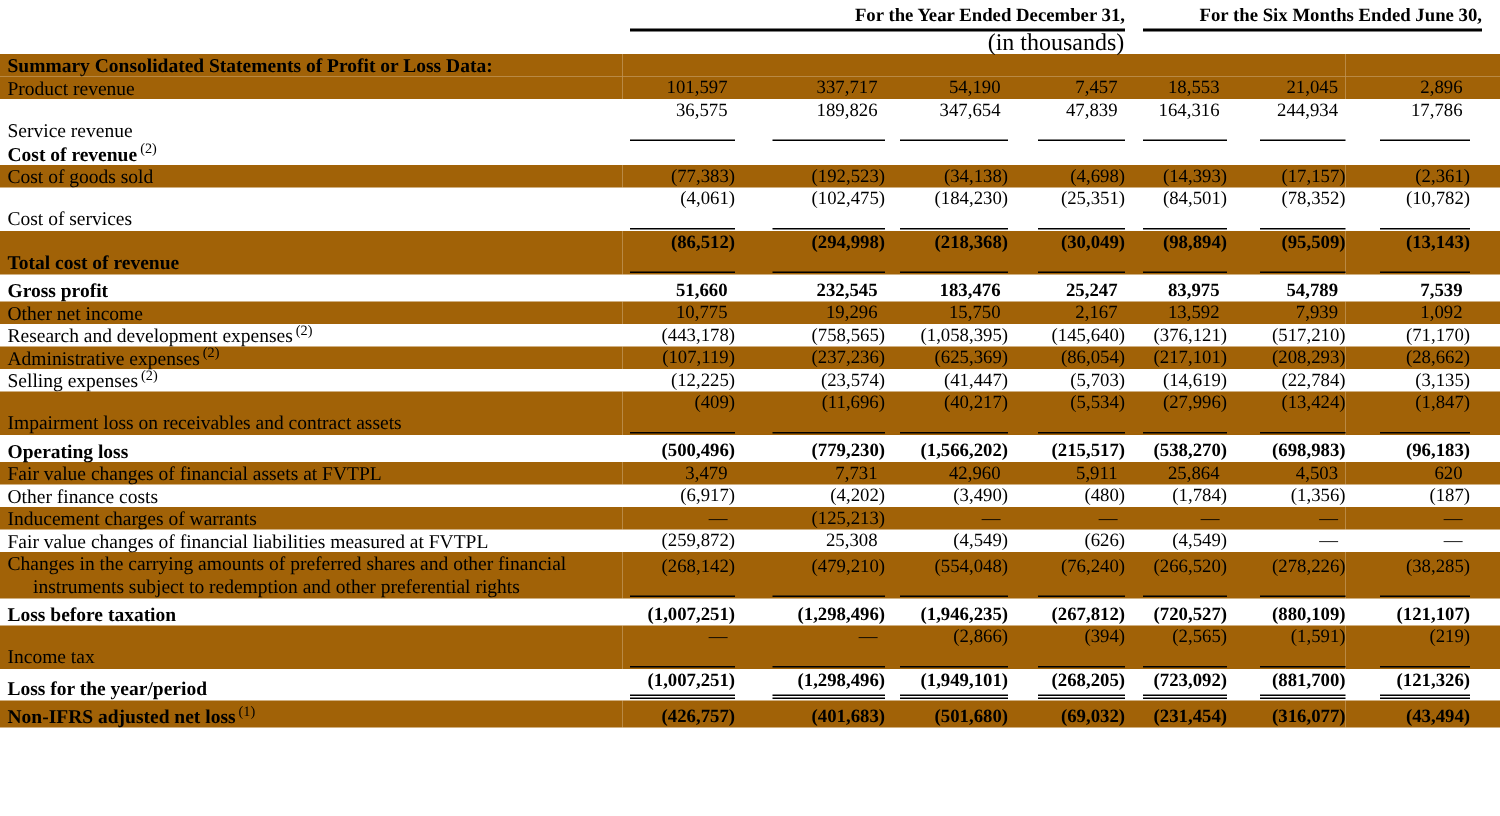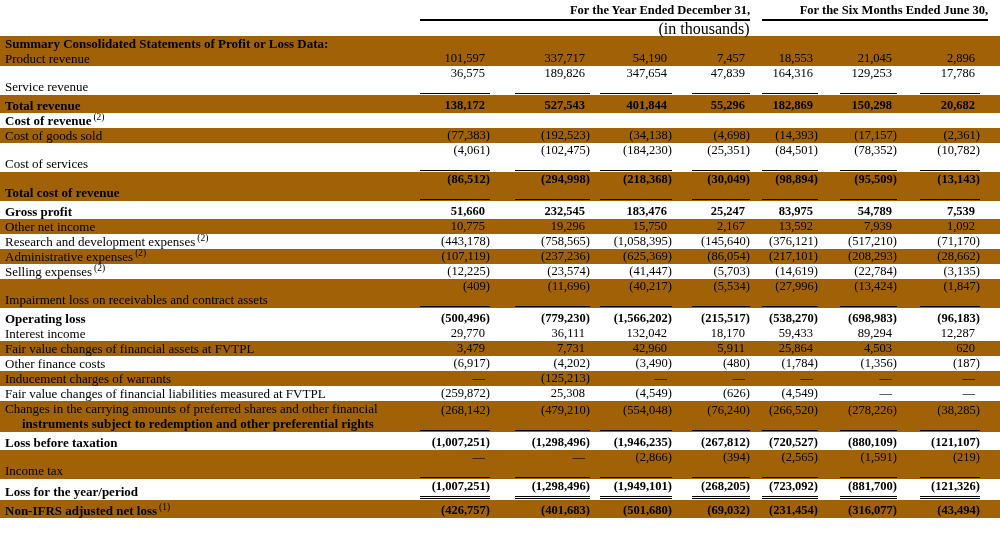--- a/index.html
+++ b/index.html
@@ -41,21 +41,21 @@
   .units-note{text-align:center;font-size:16px;font-weight:normal;padding-top:1px;}
 
   
   tbody td{height:15px;line-height:15px;font-size:13px;}
   tbody td.num{font-size:12.5px;white-space:nowrap;}
   tr.shaded{background:#a16207;}
   tr.bold td.lab, tr.bold .cw{font-weight:bold;}
   tr.tall td{height:18px;}
   td.lab{padding-left:5px;white-space:nowrap;}
   td.lab.ind{}
-  td.lab .l2{padding-left:17px;font-weight:bold;}
+  td.lab .l2{padding-left:17px;}
   .sup{font-size:9.5px;vertical-align:super;line-height:0;margin-left:2px;font-weight:normal;}
   .cw{text-align:right;padding-right:5px;}
   .cw.paren{padding-right:0;}
   tr.rule-single .cw{border-bottom:1.5px solid #000;padding-bottom:12px;}
   tr.rule-double .cw{border-bottom:3px double #000;padding-bottom:2px;}
   tr.rule-single td, tr.rule-double td{padding-bottom:1px;}
 </style>
 </head>
 <body>
 
@@ -142,50 +142,24 @@
         <td class="num c3">
           <div class="cw">347,654</div>
         </td>
         <td class="num c4">
           <div class="cw">47,839</div>
         </td>
         <td class="num c5">
           <div class="cw">164,316</div>
         </td>
         <td class="num c6">
-          <div class="cw">129,253</div>
+          <div class="cw">244,934</div>
         </td>
         <td class="num c7">
           <div class="cw">17,786</div>
-        </td>
-      </tr>
-      <tr class="shaded bold tall">
-        <td class="lab">
-          <div>Total revenue</div>
-        </td>
-        <td class="num c1">
-          <div class="cw">138,172</div>
-        </td>
-        <td class="num c2">
-          <div class="cw">527,543</div>
-        </td>
-        <td class="num c3">
-          <div class="cw">401,844</div>
-        </td>
-        <td class="num c4">
-          <div class="cw">55,296</div>
-        </td>
-        <td class="num c5">
-          <div class="cw">182,869</div>
-        </td>
-        <td class="num c6">
-          <div class="cw">150,298</div>
-        </td>
-        <td class="num c7">
-          <div class="cw">20,682</div>
         </td>
       </tr>
       <tr class="bold">
         <td class="lab">
           <div>Cost of revenue<span class="sup">(2)</span></div>
         </td>
         <td class="num c1"></td>
         <td class="num c2"></td>
         <td class="num c3"></td>
         <td class="num c4"></td>
@@ -446,46 +420,20 @@
         <td class="num c5">
           <div class="cw paren">(538,270)</div>
         </td>
         <td class="num c6">
           <div class="cw paren">(698,983)</div>
         </td>
         <td class="num c7">
           <div class="cw paren">(96,183)</div>
         </td>
       </tr>
-      <tr>
-        <td class="lab">
-          <div>Interest income</div>
-        </td>
-        <td class="num c1">
-          <div class="cw">29,770</div>
-        </td>
-        <td class="num c2">
-          <div class="cw">36,111</div>
-        </td>
-        <td class="num c3">
-          <div class="cw">132,042</div>
-        </td>
-        <td class="num c4">
-          <div class="cw">18,170</div>
-        </td>
-        <td class="num c5">
-          <div class="cw">59,433</div>
-        </td>
-        <td class="num c6">
-          <div class="cw">89,294</div>
-        </td>
-        <td class="num c7">
-          <div class="cw">12,287</div>
-        </td>
-      </tr>
       <tr class="shaded">
         <td class="lab">
           <div>Fair value changes of financial assets at FVTPL</div>
         </td>
         <td class="num c1">
           <div class="cw">3,479</div>
         </td>
         <td class="num c2">
           <div class="cw">7,731</div>
         </td>

